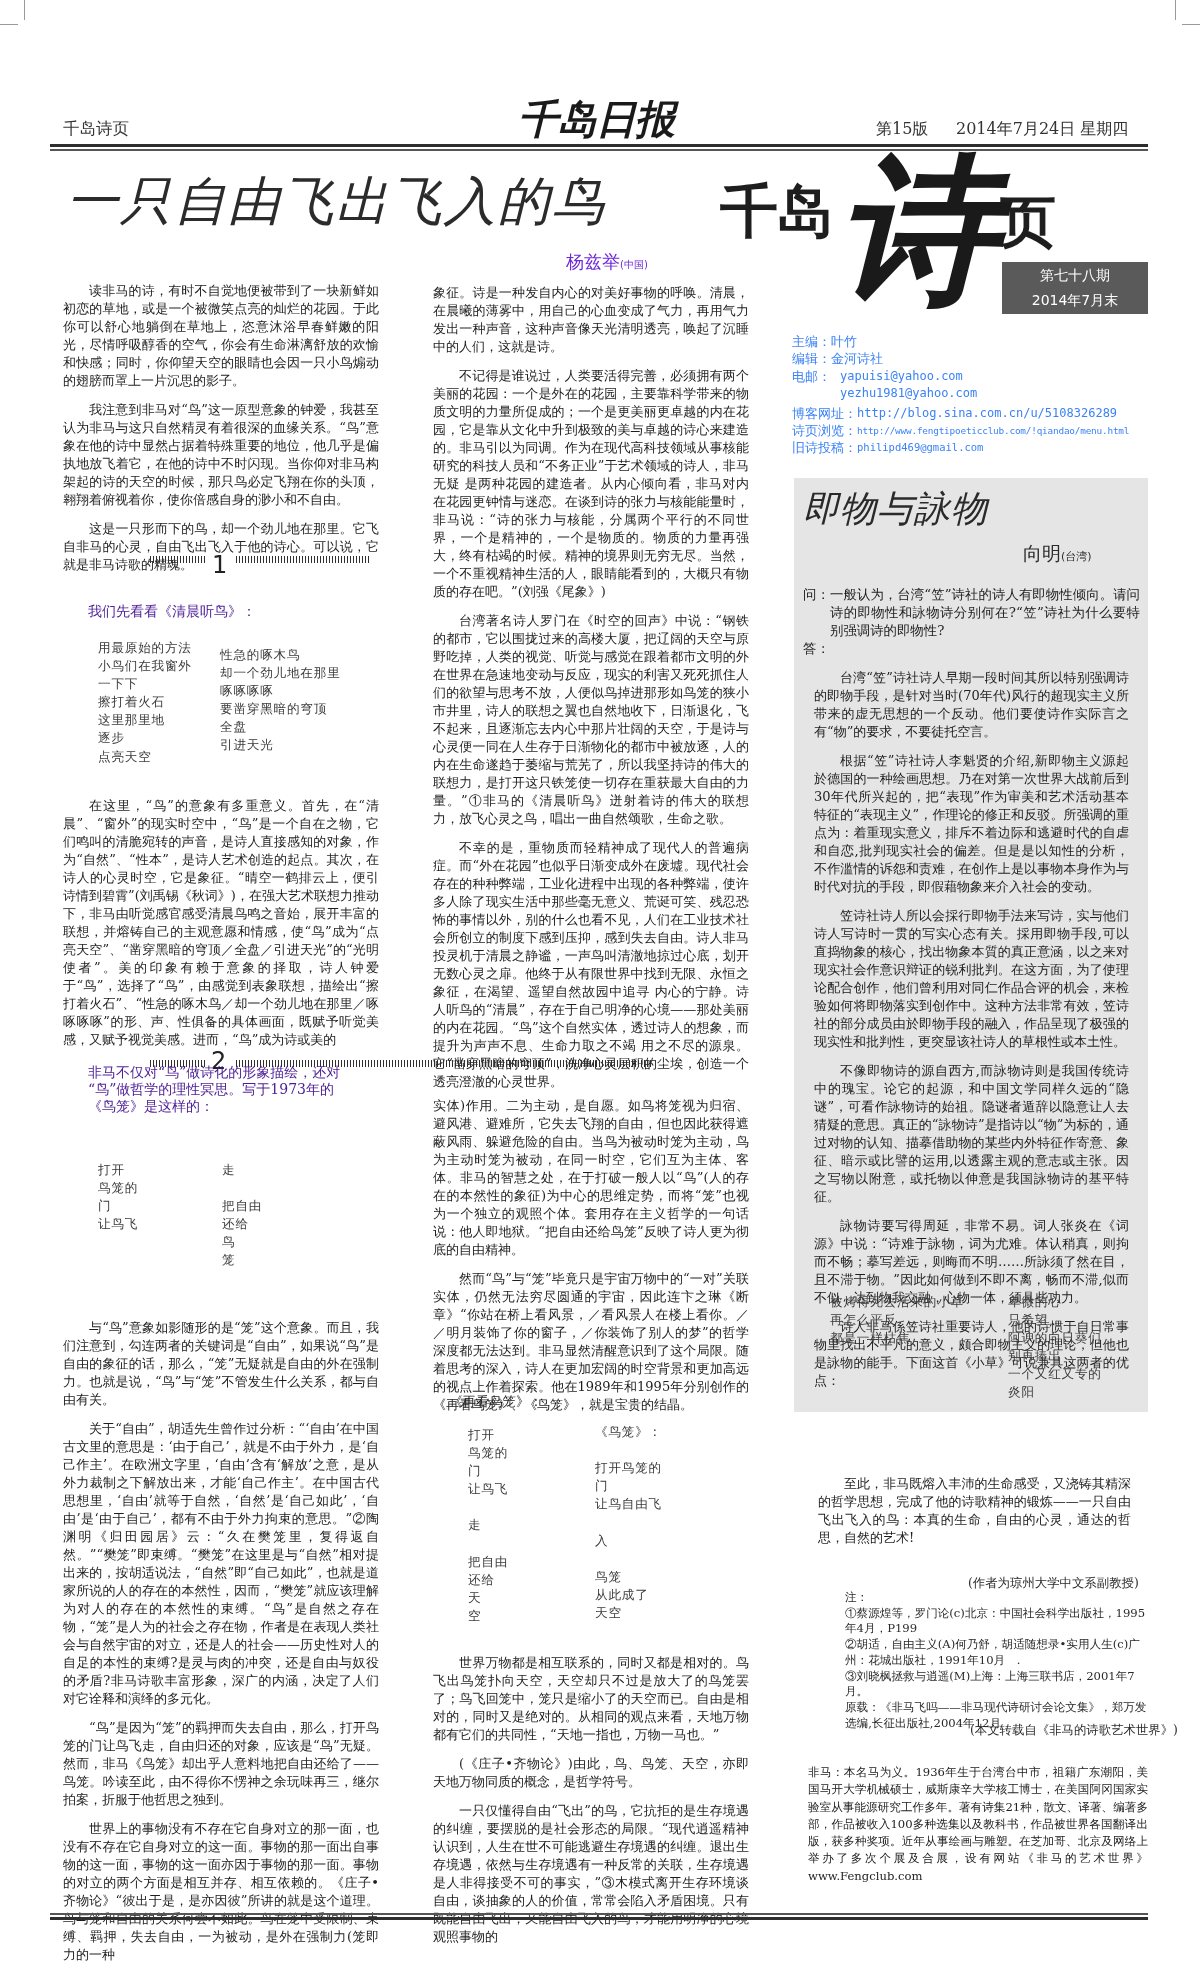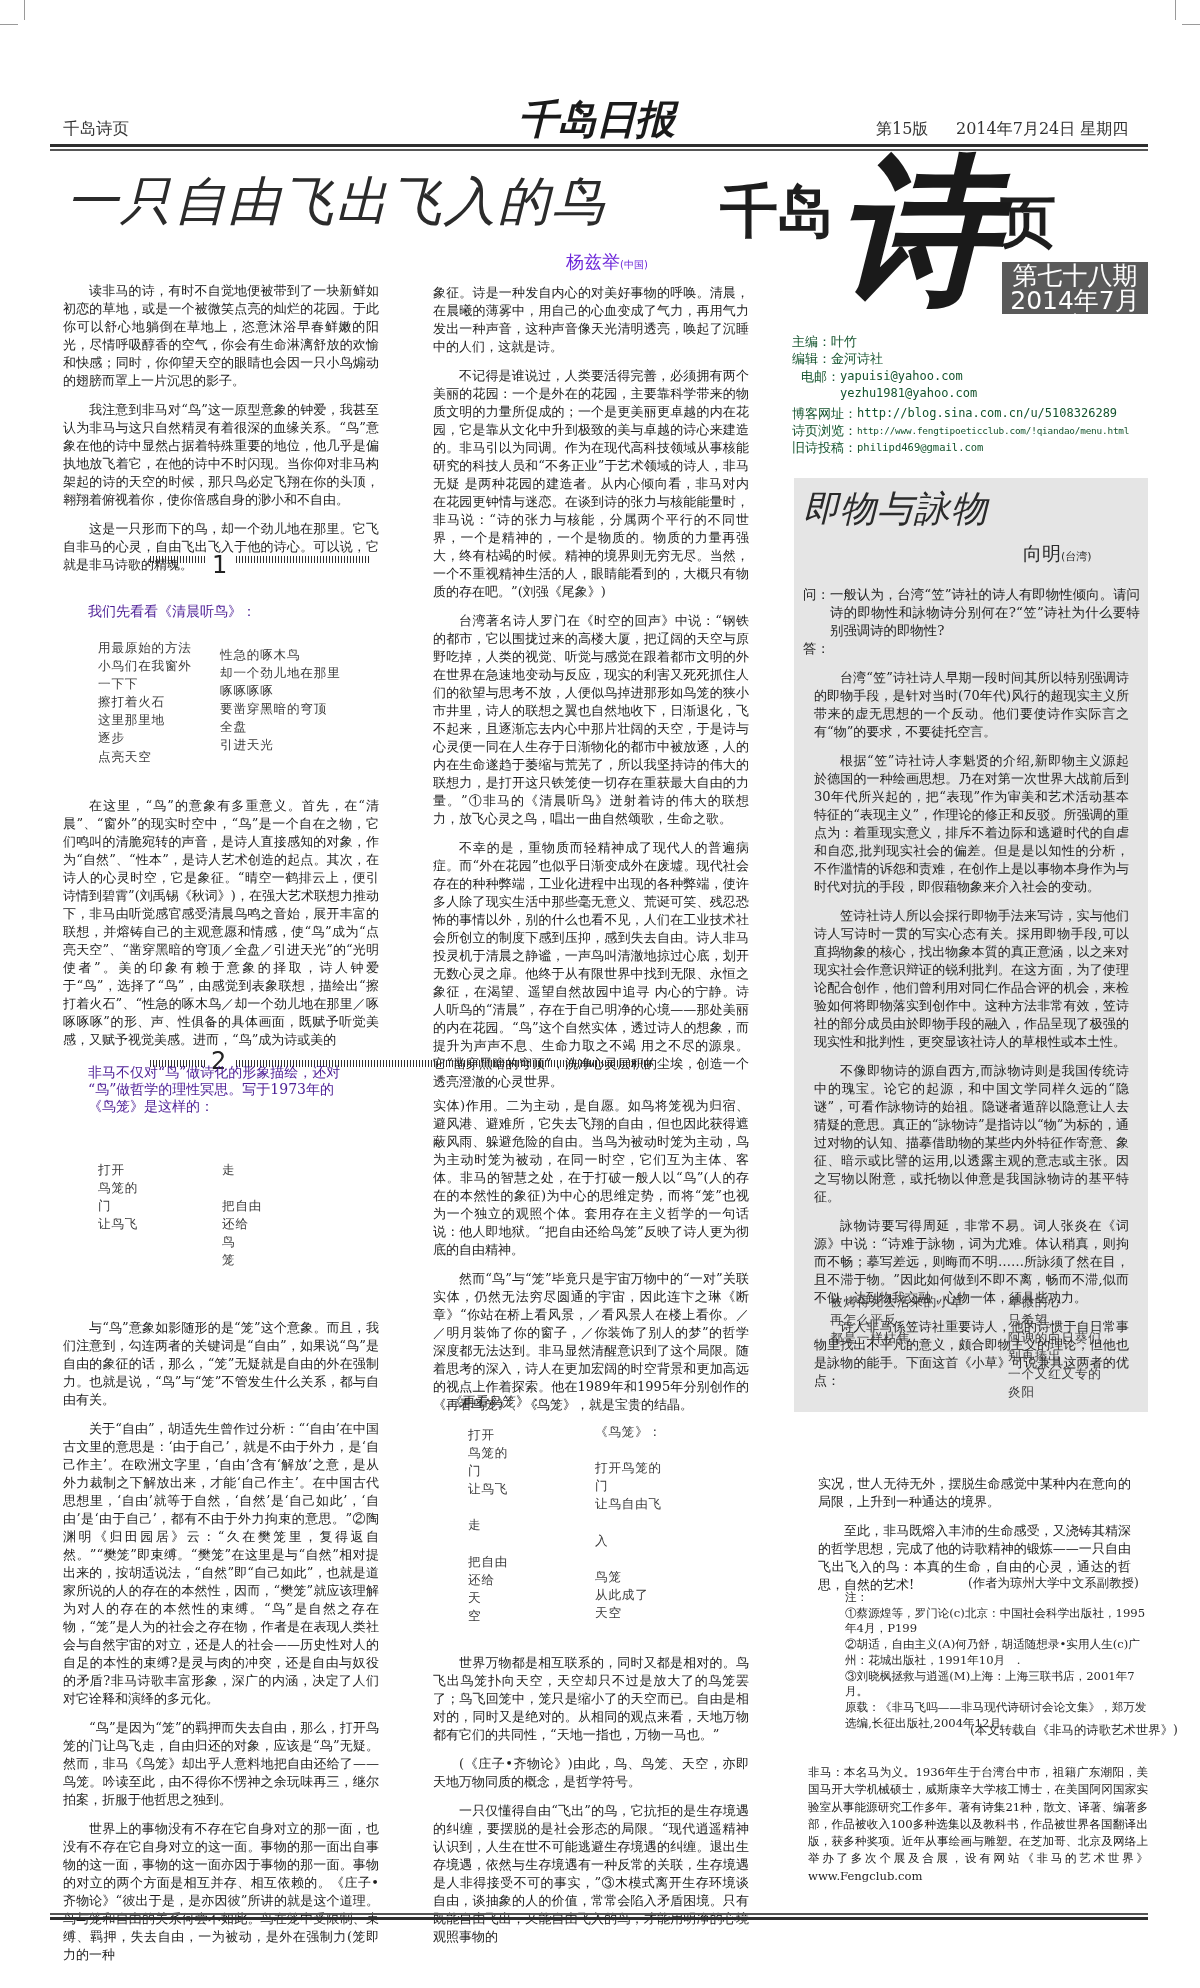--- a/index.html
+++ b/index.html
@@ -21,23 +21,23 @@
                 line-height:58px; font-style:oblique; letter-spacing:2px; color:#2b2b2b; white-space:nowrap; }
   .byline { left:566px; top:250px; white-space:nowrap; color:#6d28d9; font-family:"DejaVu Sans","Liberation Sans",sans-serif; }
   .byline .nm { font-size:18px; }
   .byline .rg { font-size:10px; }
 
   
   .logo-a { left:720px; top:178px; font-size:58px; line-height:66px; font-weight:bold; color:#1e1e1e; letter-spacing:-2px; white-space:nowrap; }
   .logo-b { left:836px; top:140px; font-size:160px; line-height:180px; font-weight:bold; font-style:italic; color:#1a1a1a; }
   .logo-c { left:1000px; top:190px; font-size:56px; line-height:62px; font-weight:bold; color:#1e1e1e; }
   .issue-box { left:1002px; top:262px; width:146px; height:52px; background:#5a5a5a; color:#ffffff; text-align:center;
-               font-family:"DejaVu Sans","Liberation Sans",sans-serif; font-size:25px; line-height:25px; padding-top:1px; box-sizing:border-box; }
-
-  .staff { left:792px; top:333px; font-size:13px; line-height:17.4px; color:#14532d;text-align:right; }
+               font-family:"DejaVu Sans","Liberation Sans",sans-serif; font-size:14px; line-height:25px; padding-top:1px; box-sizing:border-box; }
+
+  .staff { left:792px; top:333px; font-size:13px; line-height:17.4px; color:#3b82f6; }
   .staff .row { display:flex; white-space:nowrap; }
   .staff .lbl { flex:none; }
   .staff .lbl3 { width:48px; }
   .mono { font-family:"DejaVu Sans Mono","Liberation Mono",monospace; }
   .m12 { font-size:12px; }
   .m10 { font-size:10.5px; }
   .m95 { font-size:9.4px; letter-spacing:-0.2px; }
 
   
   .col { position:absolute; }
@@ -272,21 +272,20 @@
   <div class="poem" style="left:1008px;top:1293px;">
     <div>卑微的心</div>
     <div>只希望</div>
     <div>阿谀的向日葵们</div>
     <div>别再捧出</div>
     <div>一个又红又专的</div>
     <div>炎阳</div>
   </div>
 
   <div class="col" style="left:807px;top:1464px;width:335px;">
-    <p class="ni">实况，世人无待无外，摆脱生命感觉中某种内在意向的局限，上升到一种通达的境界。</p>
     <p>至此，非马既熔入丰沛的生命感受，又浇铸其精深的哲学思想，完成了他的诗歌精神的锻炼——一只自由飞出飞入的鸟：本真的生命，自由的心灵，通达的哲思，自然的艺术!</p>
   </div>
 
   <div class="a small-note" style="left:968px;top:1575px;">(作者为琼州大学中文系副教授)</div>
 
   <div class="a notes">
     <div>注：</div>
     <div>①蔡源煌等，罗门论(c)北京：中国社会科学出版社，1995年4月，P199</div>
     <div>②胡适，自由主义(A)何乃舒，胡适随想录•实用人生(c)广州：花城出版社，1991年10月　.</div>
     <div>③刘晓枫拯救与逍遥(M)上海：上海三联书店，2001年7月。</div>

